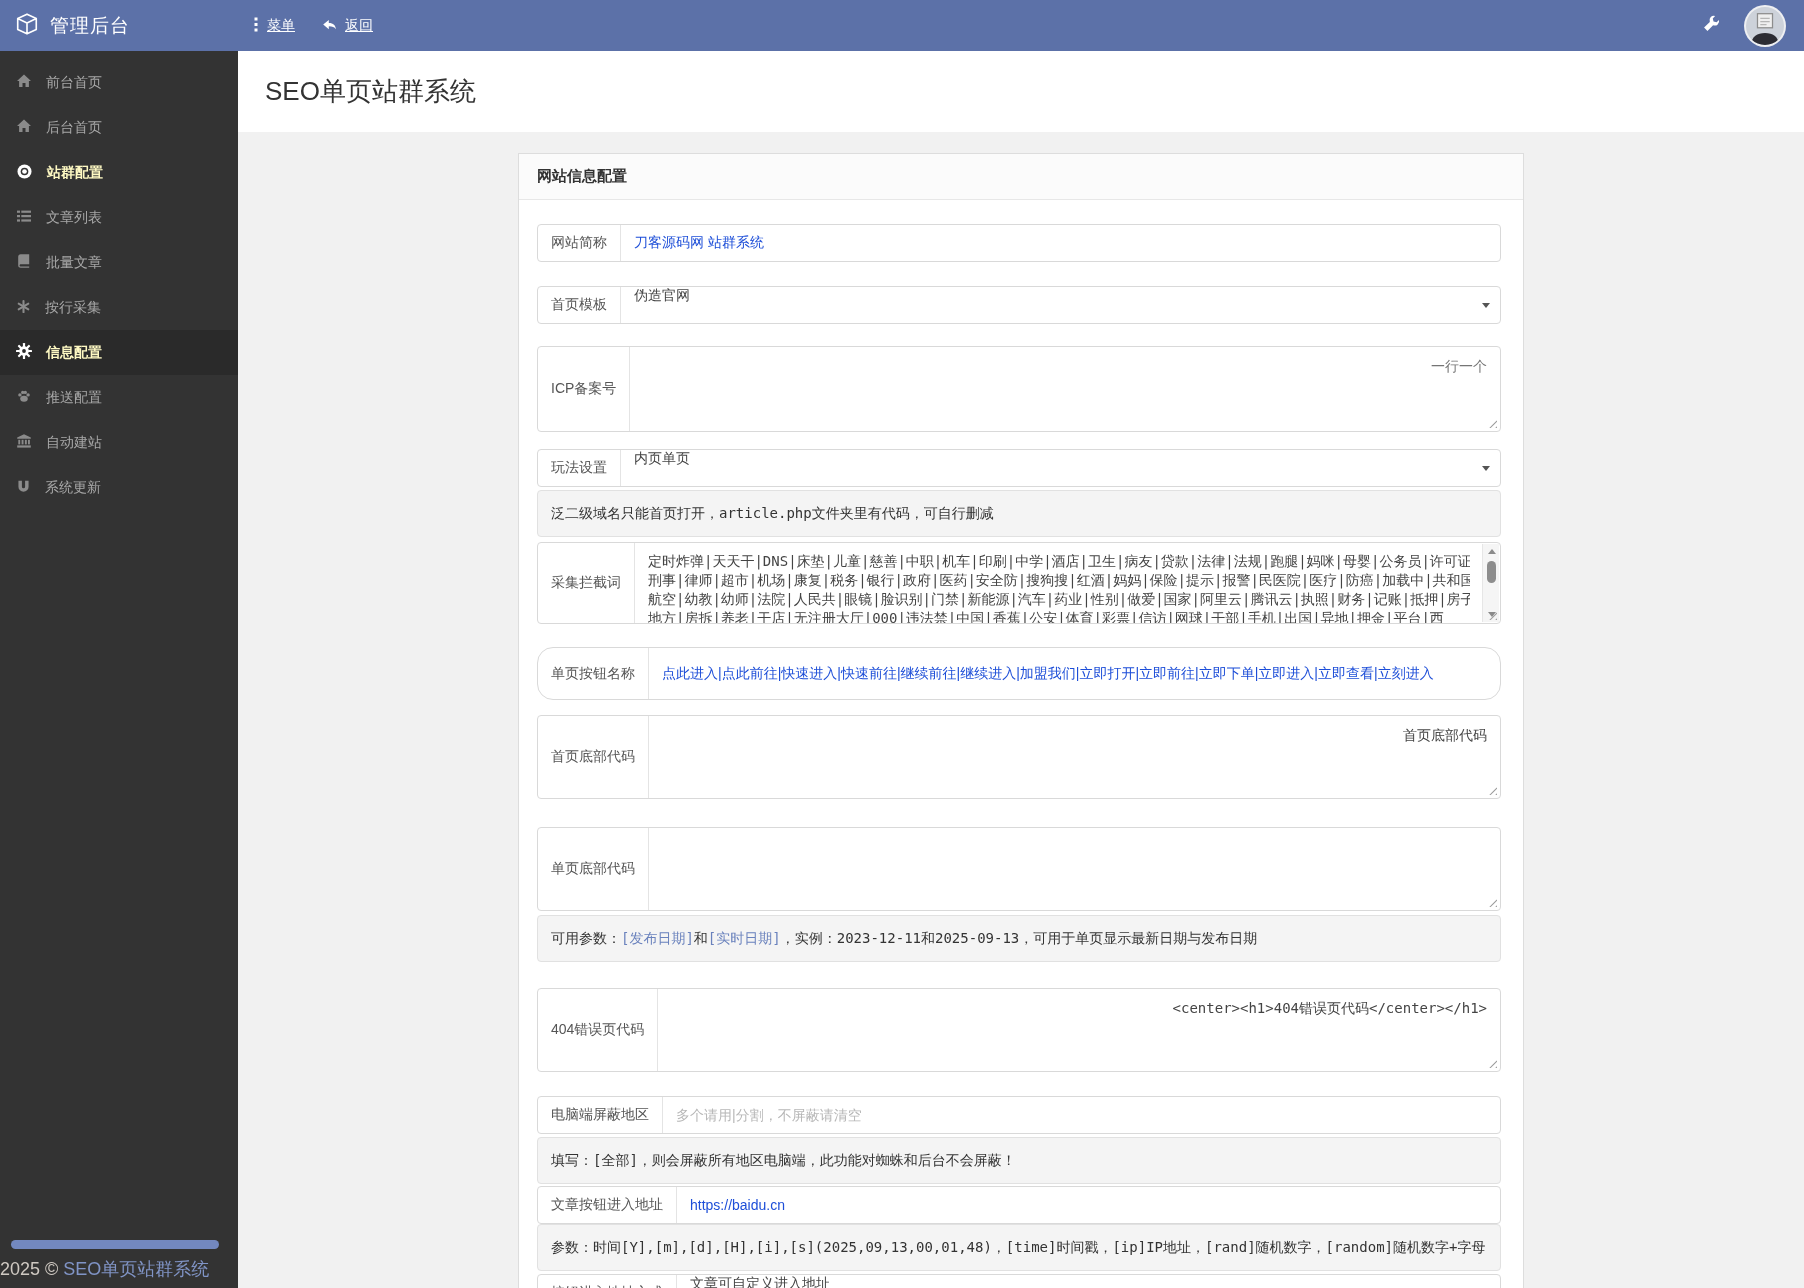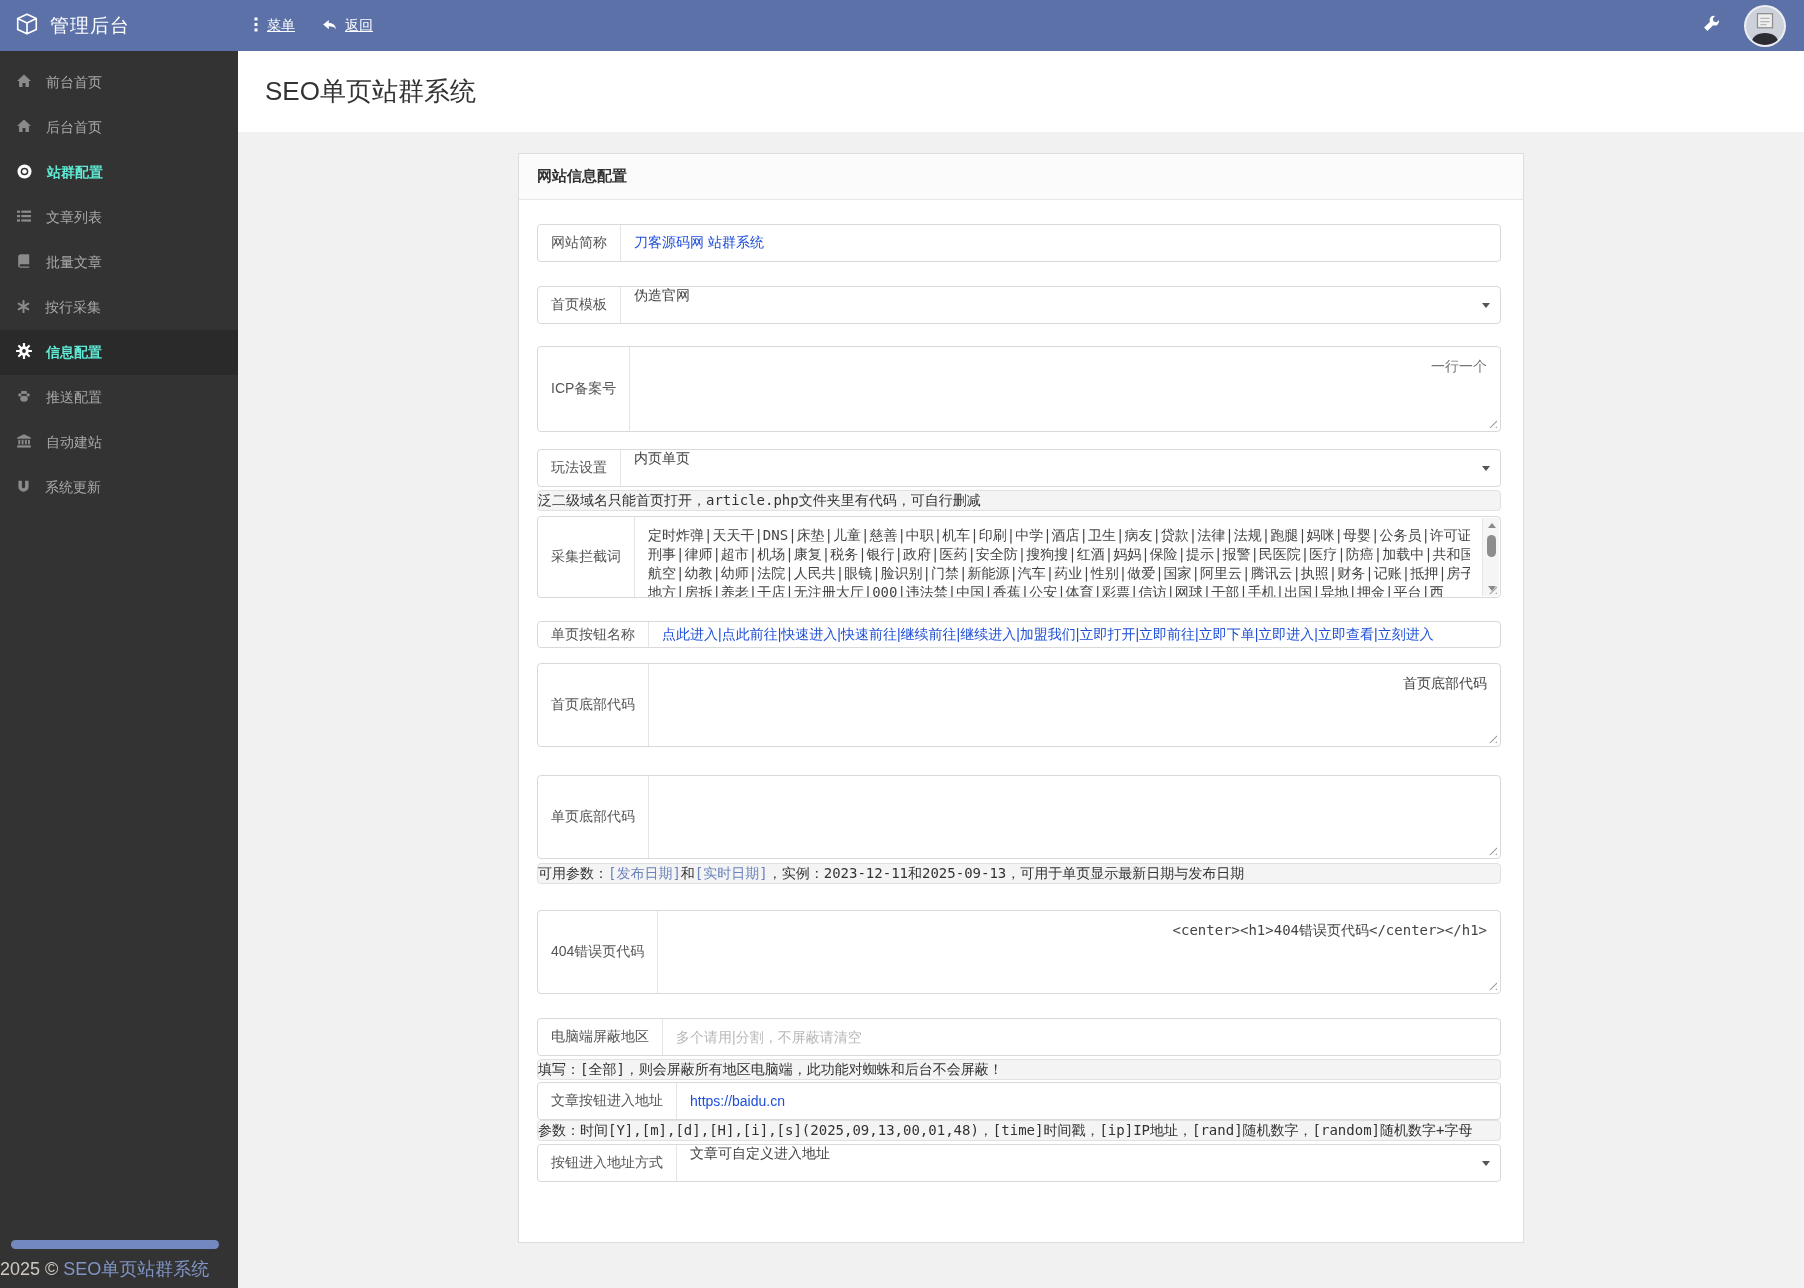--- a/index.html
+++ b/index.html
@@ -16,21 +16,21 @@
   .topbar-right { margin-left:auto; display:flex; align-items:center; gap:24px; padding-right:18px; }
   .avatar { width:42px; height:42px; border-radius:50%; background:#cdd2da;
     border:2px solid rgba(255,255,255,.65); overflow:hidden; display:flex; align-items:flex-end; justify-content:center; }
 
   
   .sidebar { position:fixed; top:51px; left:0; bottom:0; width:238px; background:#333; z-index:20; }
   .side-menu { padding-top:9px; }
   .sitem { height:45px; display:flex; align-items:center; gap:14px; padding-left:16px;
     color:#a8a8a8; font-size:14px; cursor:pointer; }
   .sitem svg { flex:0 0 auto; fill:#8b8b8b; }
-  .sitem.highlight, .sitem.active { color:#5eead4; font-weight:bold; }
+  .sitem.highlight, .sitem.active { color:#fef9c3; font-weight:bold; }
   .sitem.highlight svg, .sitem.active svg { fill:#fff; }
   .sitem.active { background:#2a2a2a; }
   .side-thumb { position:absolute; left:11px; bottom:39px; width:208px; height:9px;
     border-radius:5px; background:#7388bf; cursor:pointer; }
   .side-footer { position:absolute; left:0; right:8px; bottom:7px; text-align:left;
     font-size:18px; color:#cfc9c2; }
   .side-footer a { color:#8094c6; text-decoration:none; cursor:pointer; }
 
   
   .main { position:absolute; top:51px; left:238px; right:0; bottom:0; }
@@ -54,23 +54,23 @@
     font-size:14px; color:#444; cursor:pointer; }
   .mockselect::after { content:""; position:absolute; right:10px; top:50%; margin-top:-2px;
     border-left:4px solid transparent; border-right:4px solid transparent; border-top:5px solid #555; }
   .tarea { width:100%; height:100%; border:none; outline:none; resize:none; background:transparent;
     font:14px/19px "DejaVu Sans Mono","Liberation Mono",monospace; color:#444; padding:10px 13px;text-align:right; }
   .grip { position:absolute; right:3px; bottom:3px; width:9px; height:9px; overflow:hidden; pointer-events:none; }
   .grip::before, .grip::after { content:""; position:absolute; background:#9a9a9a;
     width:13px; height:1px; transform:rotate(-45deg); }
   .grip::before { left:-2px; top:6px; } .grip::after { left:2px; top:8px; }
 
-  .h38 { height:38px; } .h40 { height:27px; } .h82 { height:82px; } .h84 { height:84px; } .h86 { height:86px; }
-
-  .hint { background:#f4f4f4; border:1px solid #e1e1e1; border-radius:4px; 
+  .h38 { height:38px; } .h40 { height:53px;border-radius:16px; } .h82 { height:82px; } .h84 { height:84px; } .h86 { height:86px; }
+
+  .hint { background:#f4f4f4; border:1px solid #e1e1e1; border-radius:4px; padding:13px;
     font:14px/19px "DejaVu Sans Mono","Liberation Mono",monospace; color:#333; }
   .hint a { color:#6a82bd; text-decoration:none; }
 
   
   .bw-wrap { padding:9px 30px 0 13px; height:100%; overflow:hidden; }
   .bw-line { white-space:nowrap; overflow:hidden; font:14px/19px "DejaVu Sans Mono","Liberation Mono",monospace; color:#444; }
   .vscroll { position:absolute; top:1px; right:1px; bottom:1px; width:17px; background:#f5f5f5;
     border-left:1px solid #e6e6e6; cursor:pointer; }
   .vs-arrow { position:absolute; left:0; width:17px; height:15px; display:flex; align-items:center; justify-content:center; }
   .vs-up { top:0; } .vs-down { bottom:0; }

